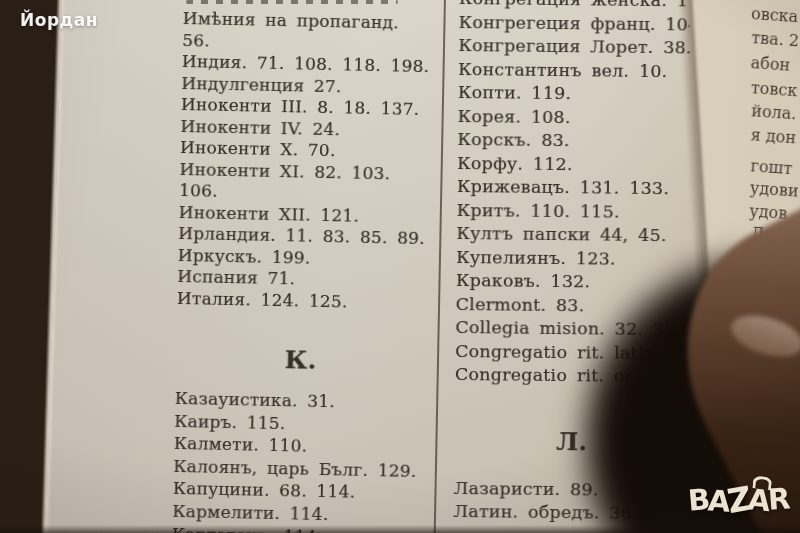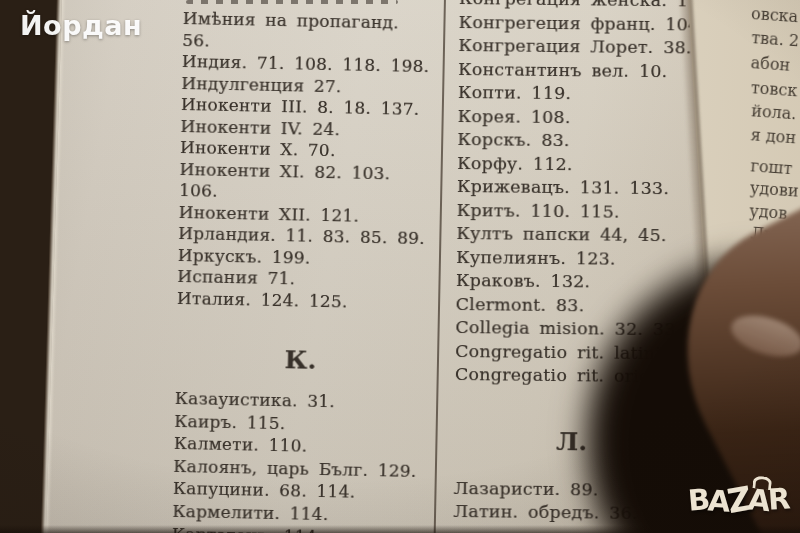--- a/index.html
+++ b/index.html
@@ -82,21 +82,21 @@
     background:linear-gradient(180deg,rgba(20,12,6,0) 0%,rgba(20,12,6,.6) 100%);
   }
   .vignette{
     position:absolute;inset:0;pointer-events:none;
     background:radial-gradient(120% 100% at 42% 38%,rgba(0,0,0,0) 52%,rgba(25,17,10,.13) 76%,rgba(22,14,8,.32) 100%);
   }
   
   .watermark{
     position:absolute;left:20px;top:10px;
     font-family:"DejaVu Sans","Liberation Sans",sans-serif;
-    font-weight:bold;font-size:27px;color:rgba(255,255,255,.95);
+    font-weight:bold;font-size:17px;color:rgba(255,255,255,.95);
     text-shadow:0 1px 3px rgba(0,0,0,.35);letter-spacing:.5px;
   }
   .bazar{
     position:absolute;left:688px;top:483px;
     font-family:"DejaVu Sans","Liberation Sans",sans-serif;
     font-weight:bold;font-size:29px;color:#ece3d1;
     letter-spacing:-2px;text-shadow:1px 2px 3px rgba(0,0,0,.45);
   }
   .bazar span{display:inline-block;}
   .bz-0{transform:rotate(-5deg);}

